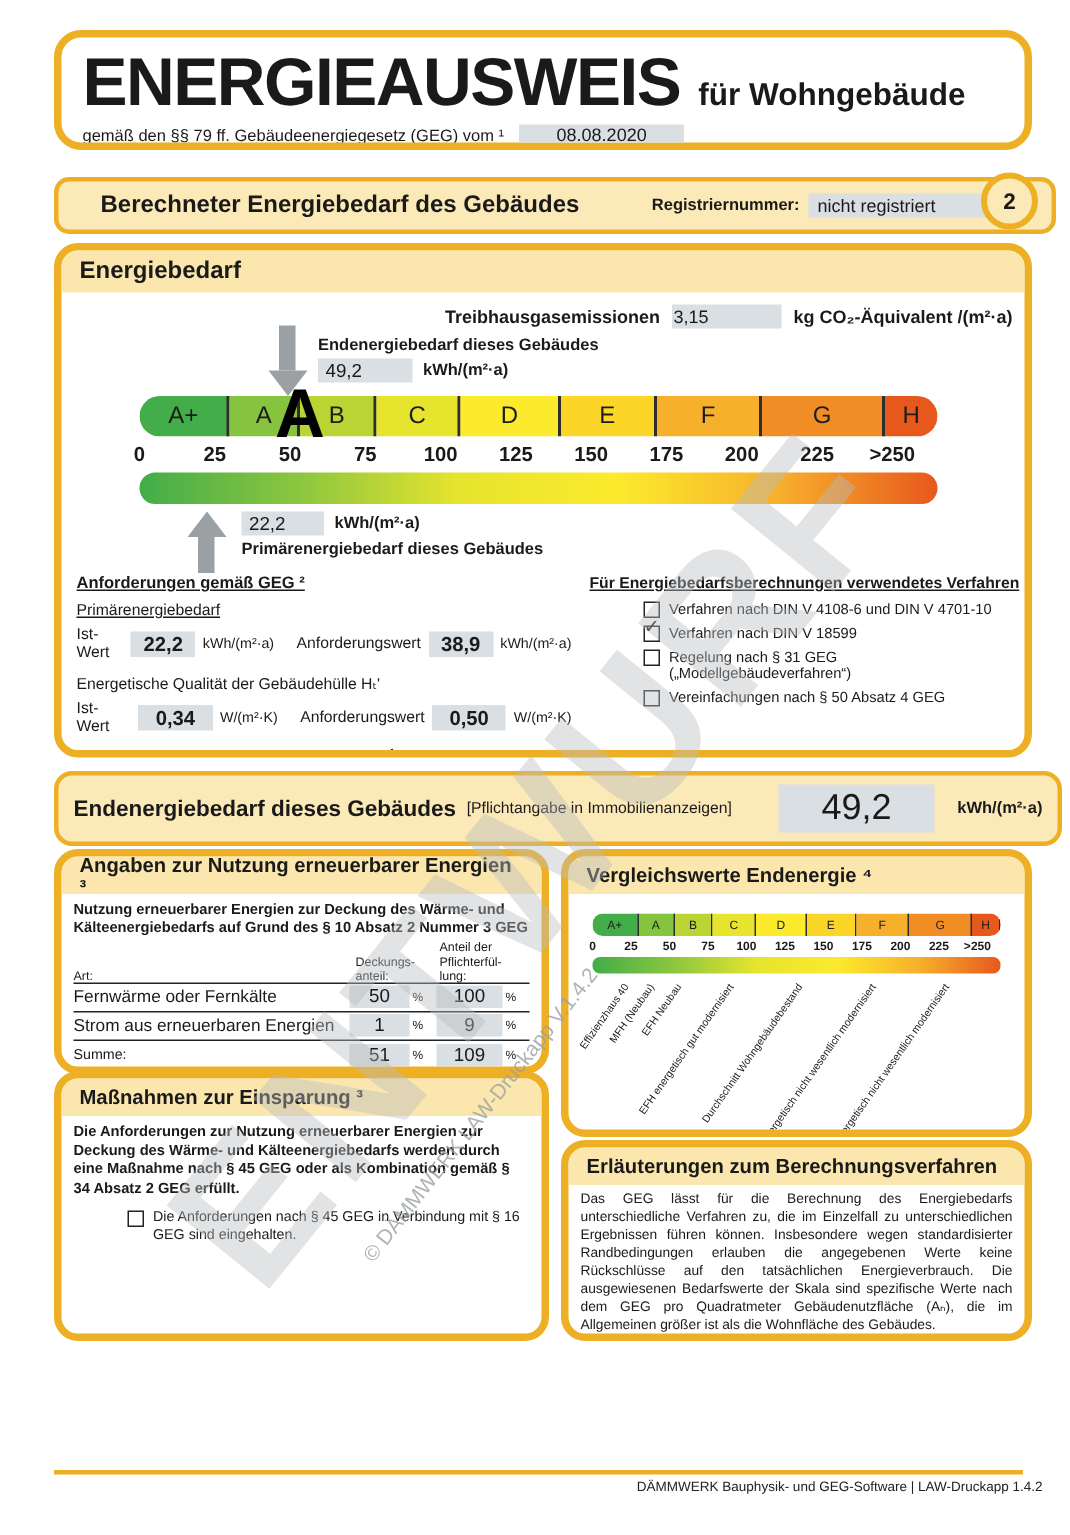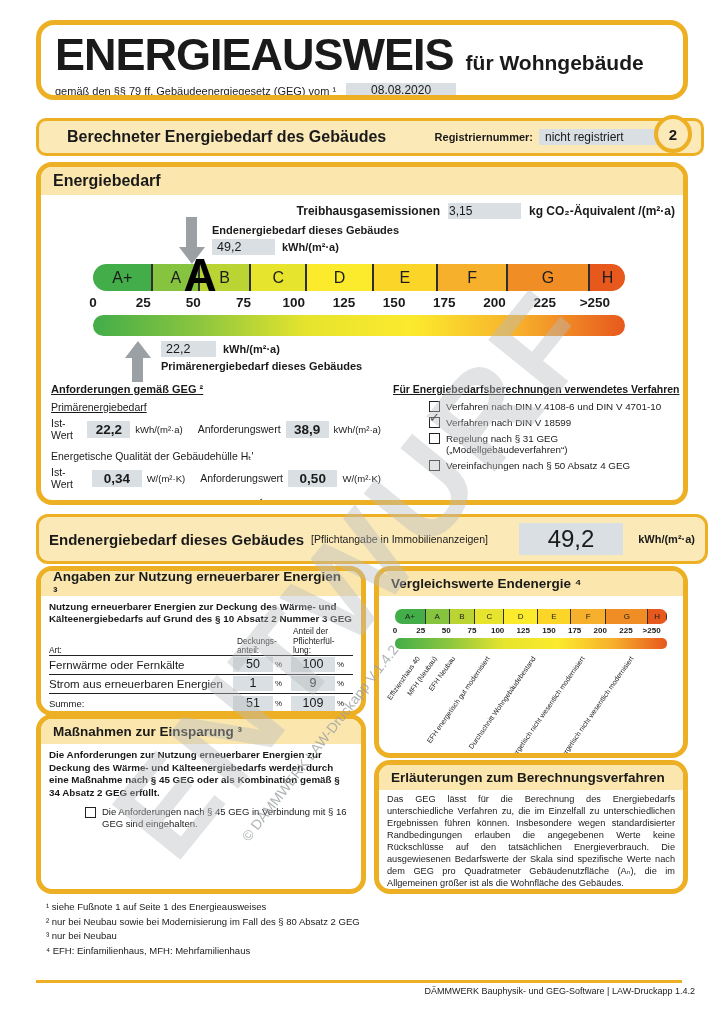--- a/index.html
+++ b/index.html
@@ -311,26 +311,20 @@
       </div>
   </div>
 
   <div class="gbox" style="left:374px;top:760px;width:304px;height:124px;">
     <div class="strip" style="height:25px;font-size:13.5px;">
       <span>Erläuterungen zum Berechnungsverfahren</span>
     </div>
     <div style="padding:4px 8px;font-size:9.2px;line-height:1.3;text-align:justify;">Das GEG lässt für die Berechnung des Energiebedarfs unterschiedliche Verfahren zu, die im Einzelfall zu unterschiedlichen Ergebnissen führen können. Insbesondere wegen standardisierter Randbedingungen erlauben die angegebenen Werte keine Rückschlüsse auf den tatsächlichen Energieverbrauch. Die ausgewiesenen Bedarfswerte der Skala sind spezifische Werte nach dem GEG pro Quadratmeter Gebäudenutzfläche (Aₙ), die im Allgemeinen größer ist als die Wohnfläche des Gebäudes.</div>
   </div>
 
-  <div class="abs" id="footnotes" style="left:46px;top:900px;font-size:9.5px;line-height:1.55;">
-      <div>¹ siehe Fußnote 1 auf Seite 1 des Energieausweises</div>
-      <div>² nur bei Neubau sowie bei Modernisierung im Fall des § 80 Absatz 2 GEG</div>
-      <div>³ nur bei Neubau</div>
-      <div>⁴ EFH: Einfamilienhaus, MFH: Mehrfamilienhaus</div>
-    </div>
 
   <div class="abs" style="left:36px;top:980px;width:646px;height:3px;background:#edb024;"></div>
   <div class="abs" style="top:986px;right:18px;font-size:9px;color:#222;">DÄMMWERK Bauphysik- und GEG-Software | LAW-Druckapp 1.4.2</div>
 
   <div class="wm" style="left:10px;top:500px;width:690px;text-align:center;transform:rotate(-51deg);font-size:128px;font-weight:bold;letter-spacing:6px;color:#b9bdbf;opacity:0.42;">ENTWURF</div>
   <div class="wm" style="left:120px;top:735px;width:400px;text-align:center;transform:rotate(-52deg);font-size:14px;color:#9aa0a3;opacity:0.8;">© DÄMMWERK LAW-Druckapp V.1.4.2</div>
 
 </div>
 
 </body></html>

